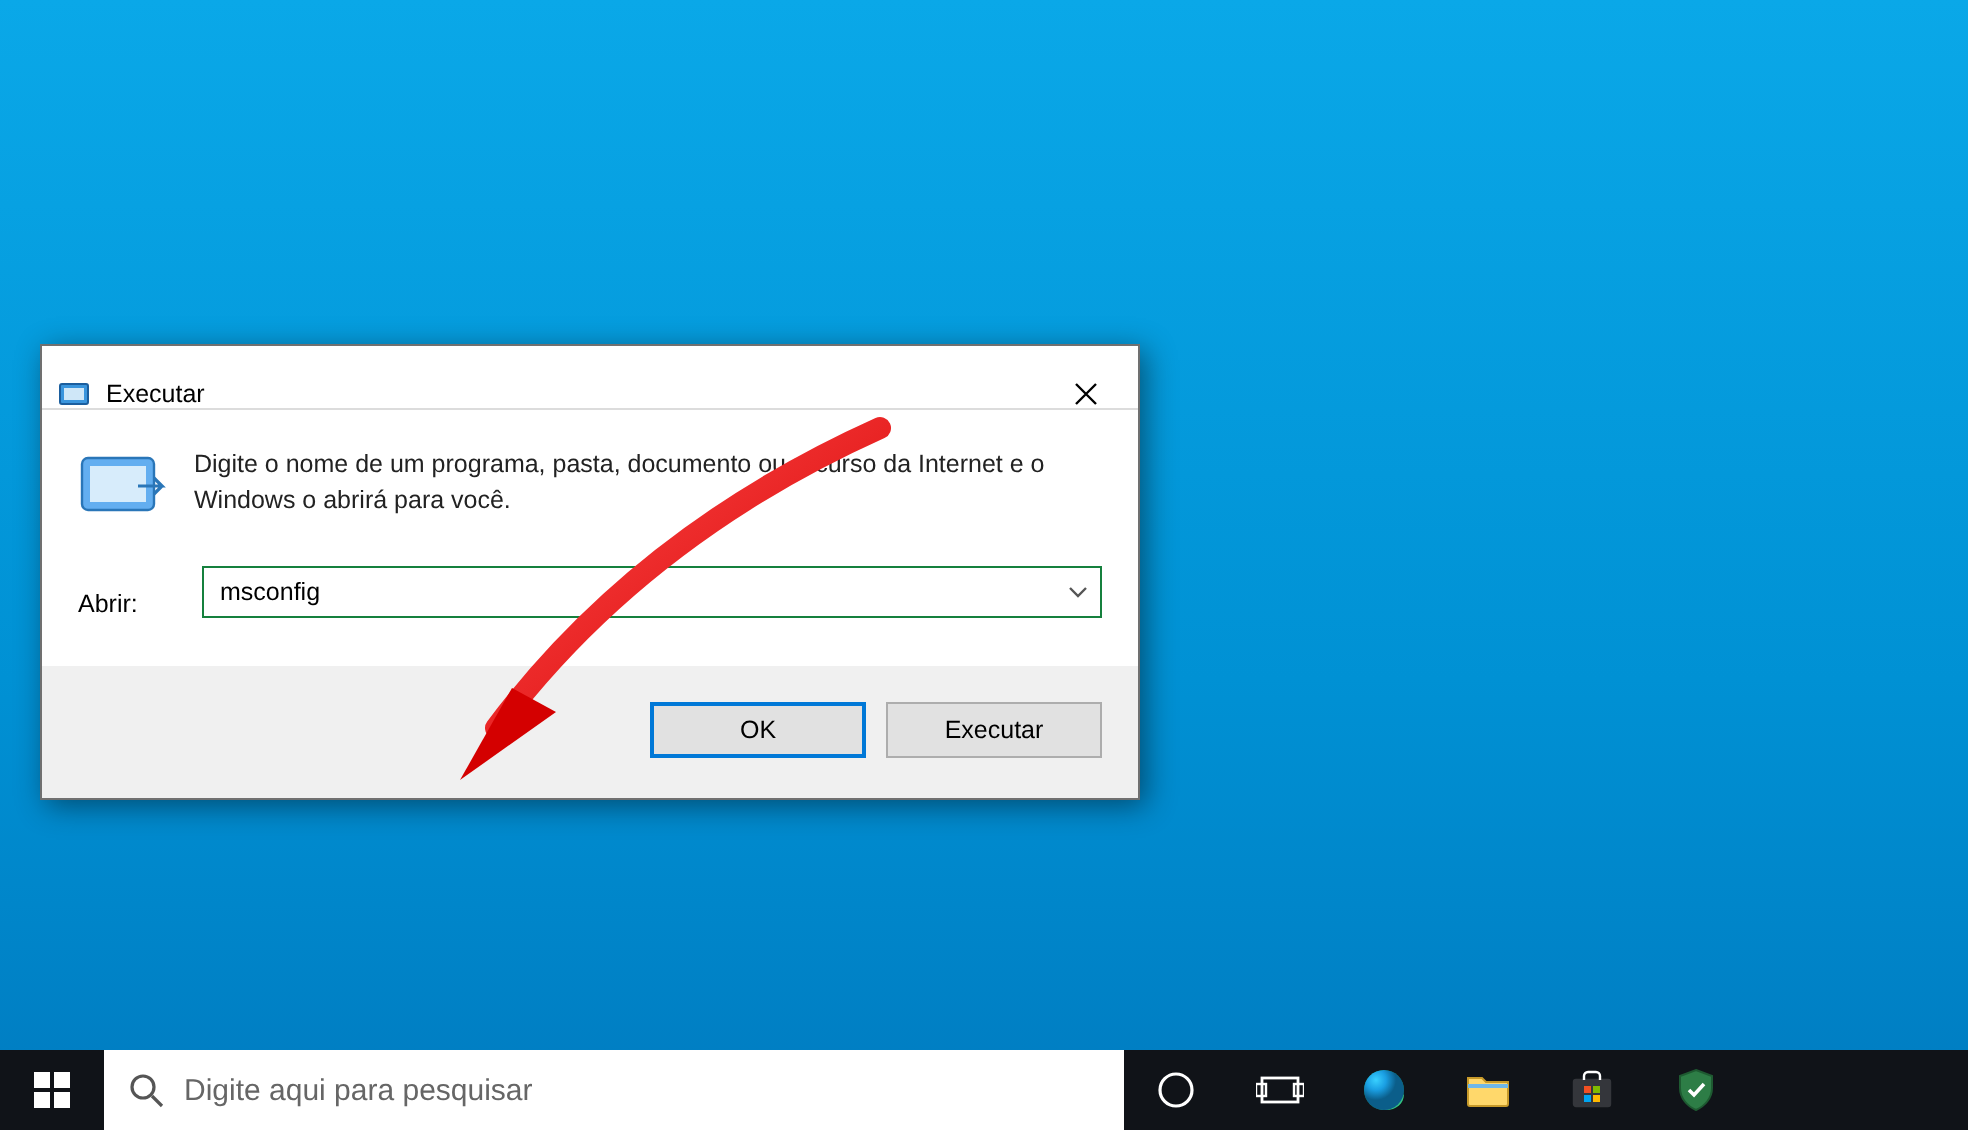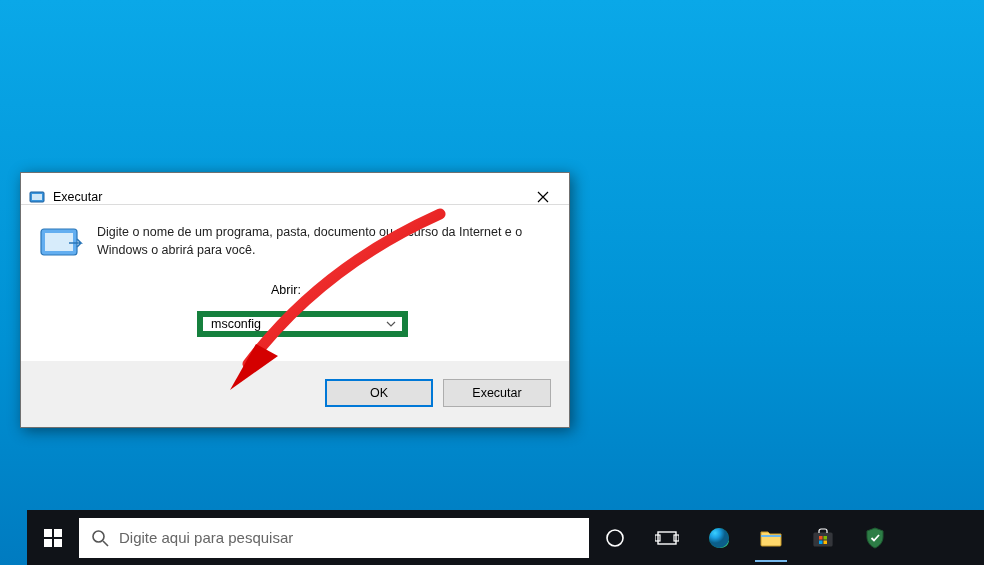--- a/index.html
+++ b/index.html
@@ -10,36 +10,36 @@
   .titlebar { height: 32px; background: #fff; border-bottom: 1px solid #dcdcdc; display: flex; align-items: center; padding: 16px 4px 0 8px; }
   .title-icon { width: 16px; height: 16px; display: flex; align-items: center; justify-content: center; }
   .title-text { font-size: 12.5px; margin-left: 8px; flex: 1; }
   .close-btn { width: 44px; height: 30px; display: flex; align-items: center; justify-content: center; cursor: pointer; }
 
   .body-upper { background: #fff; padding: 18px 18px 24px 18px; }
   .msg-row { display: flex; align-items: flex-start; gap: 14px; }
   .run-icon { width: 44px; height: 36px; flex: none; margin-top: 2px; }
   .msg-text { font-size: 12.5px; line-height: 1.45; color: #222; }
 
-  .open-row { display: flex; align-items: center; gap: 14px; margin-top: 22px; flex-direction: column; }
+  .open-row { display: flex; align-items: flex-end; gap: 14px; margin-top: 22px; }
   .open-label { font-size: 12.5px; min-width: 48px; }
-  .combo { flex: 1; display: flex; align-items: center; border: 6px solid #15803d; background: #fff; height: 26px; margin-left: 15px; }
+  .combo { flex: 1; display: flex; align-items: center; border: 1px solid #15803d; background: #fff; height: 26px; }
   .combo input { flex: 1; border: none; outline: none; font-size: 12.5px; padding: 0 8px; height: 100%; background: transparent; }
   .combo .chev { width: 22px; height: 100%; display: flex; align-items: center; justify-content: center; border-left: 0px solid #ccc; cursor: pointer; color:#555; }
 
   .button-row { background: #f0f0f0; padding: 18px 18px 20px 18px; display: flex; justify-content: flex-end; gap: 10px; }
   .btn { min-width: 108px; height: 28px; font-size: 12.5px; background: #e1e1e1; border: 1px solid #adadad; cursor: pointer; display:flex; align-items:center; justify-content:center; }
   .btn.default { border: 2px solid #0078d7; }
   .btn u { text-decoration: underline; }
 
   
   .arrow { position: absolute; pointer-events: none; }
 
   
-  .taskbar { position: absolute; left: 0; right: 0; bottom: 0; height: 55px; background: #101318; display: flex; align-items: center; margin-left: 27px; }
+  .taskbar { position: absolute; left: 0; right: 0; bottom: 0; height: 40px; background: #101318; display: flex; align-items: center; }
   .tb-item { width: 52px; height: 48px; display: flex; align-items: center; justify-content: center; color: #fff; cursor: pointer; position: relative; }
   .tb-item.active::after { content:""; position:absolute; left:10px; right:10px; bottom:0; height:2px; background:#76b9ed; }
   .searchbox { flex: none; width: 510px; height: 40px; margin: 4px 0 4px 0; background: #fff; display: flex; align-items: center; padding: 0 12px; gap: 10px; cursor: text; }
   .searchbox .sicon { color: #555; }
   .searchbox .sph { color: #666; font-size: 15px; }
   .tb-spacer { flex: 1; }
 
   
   svg { display: block; }
 </style>

